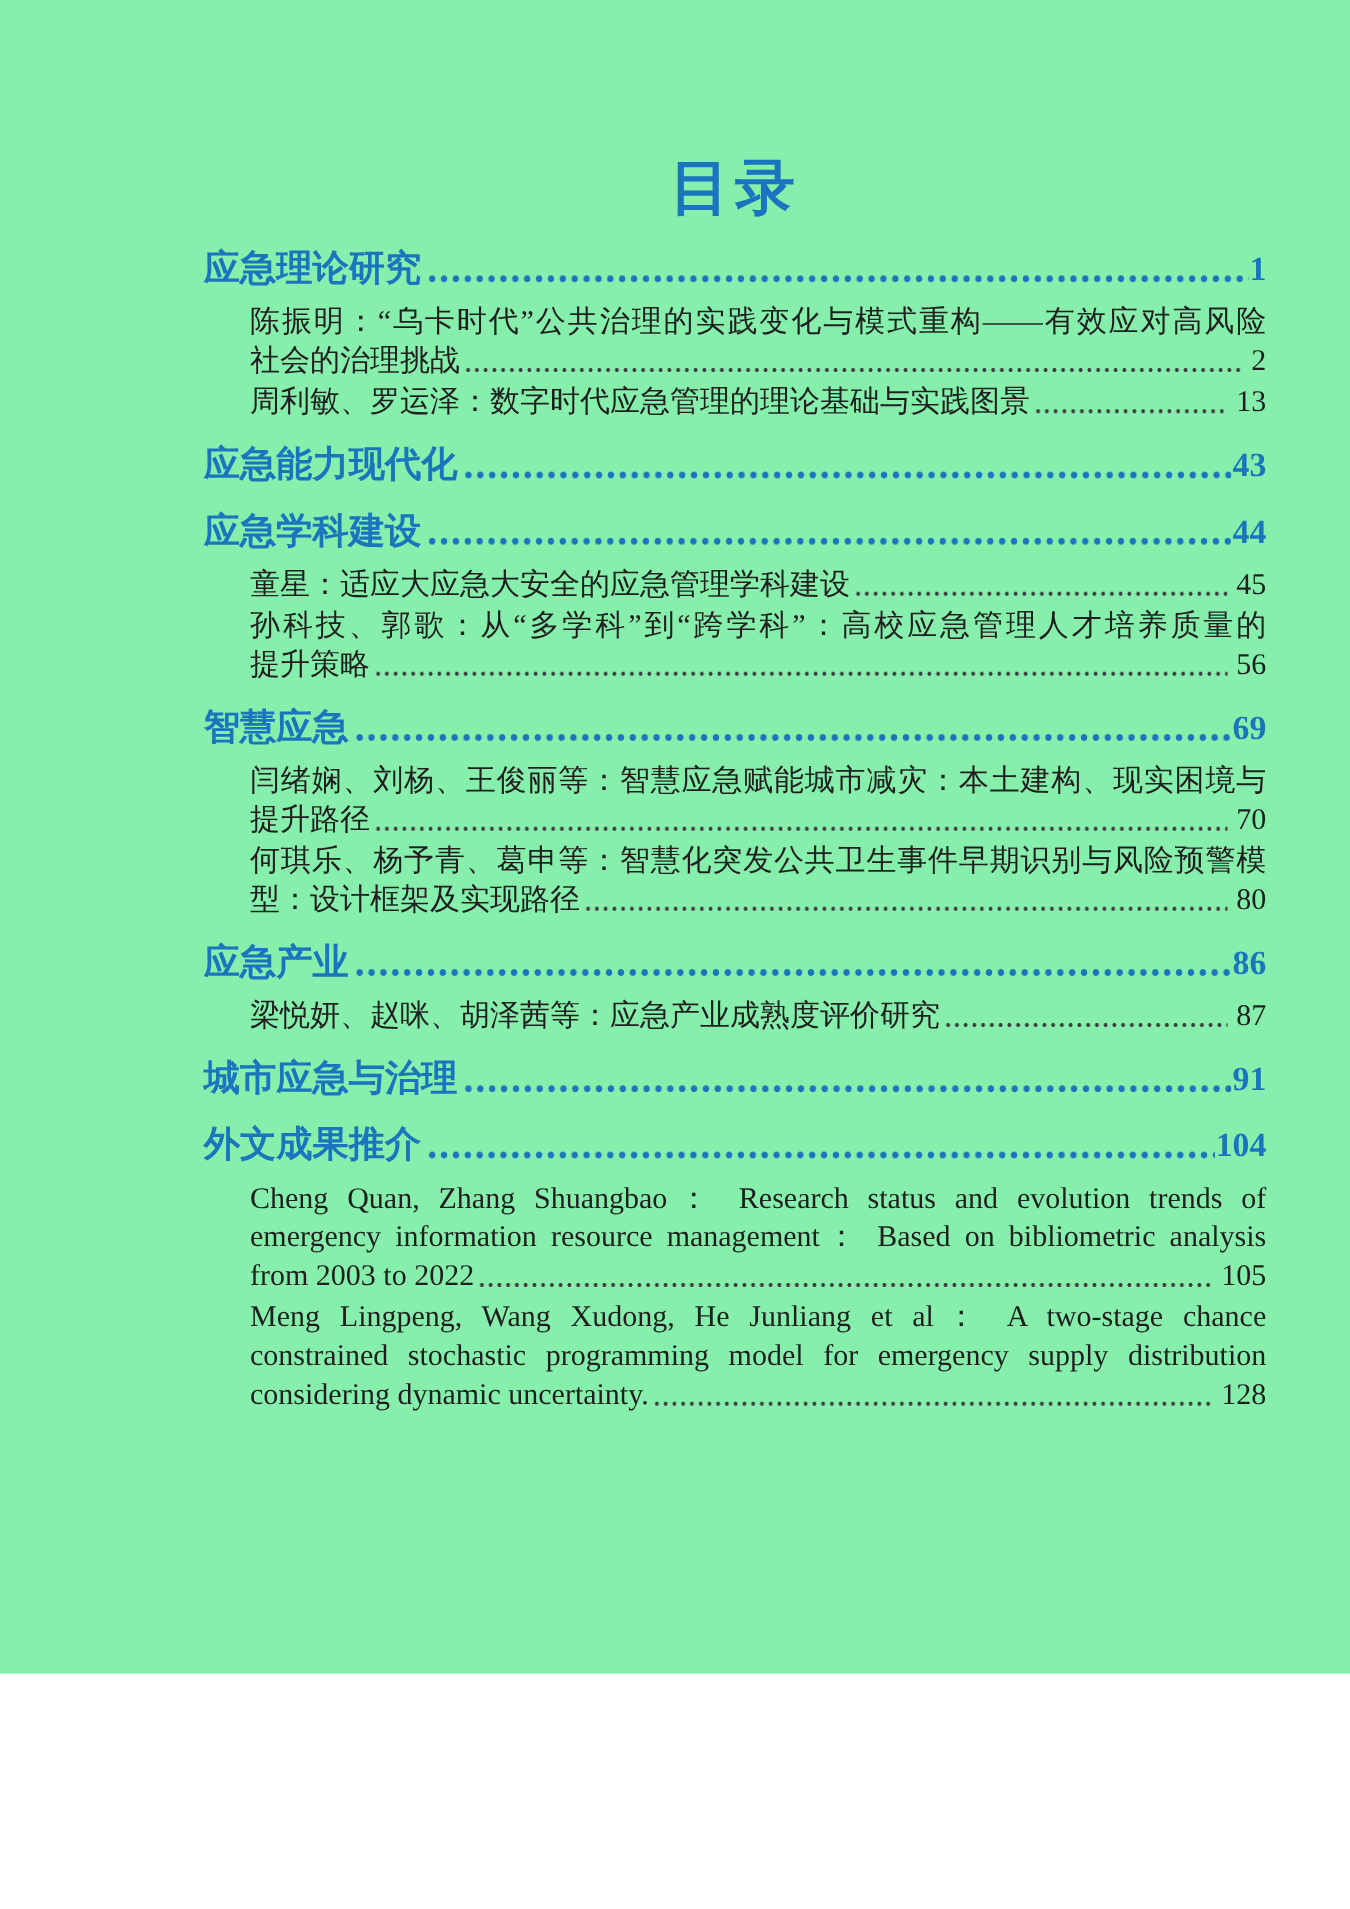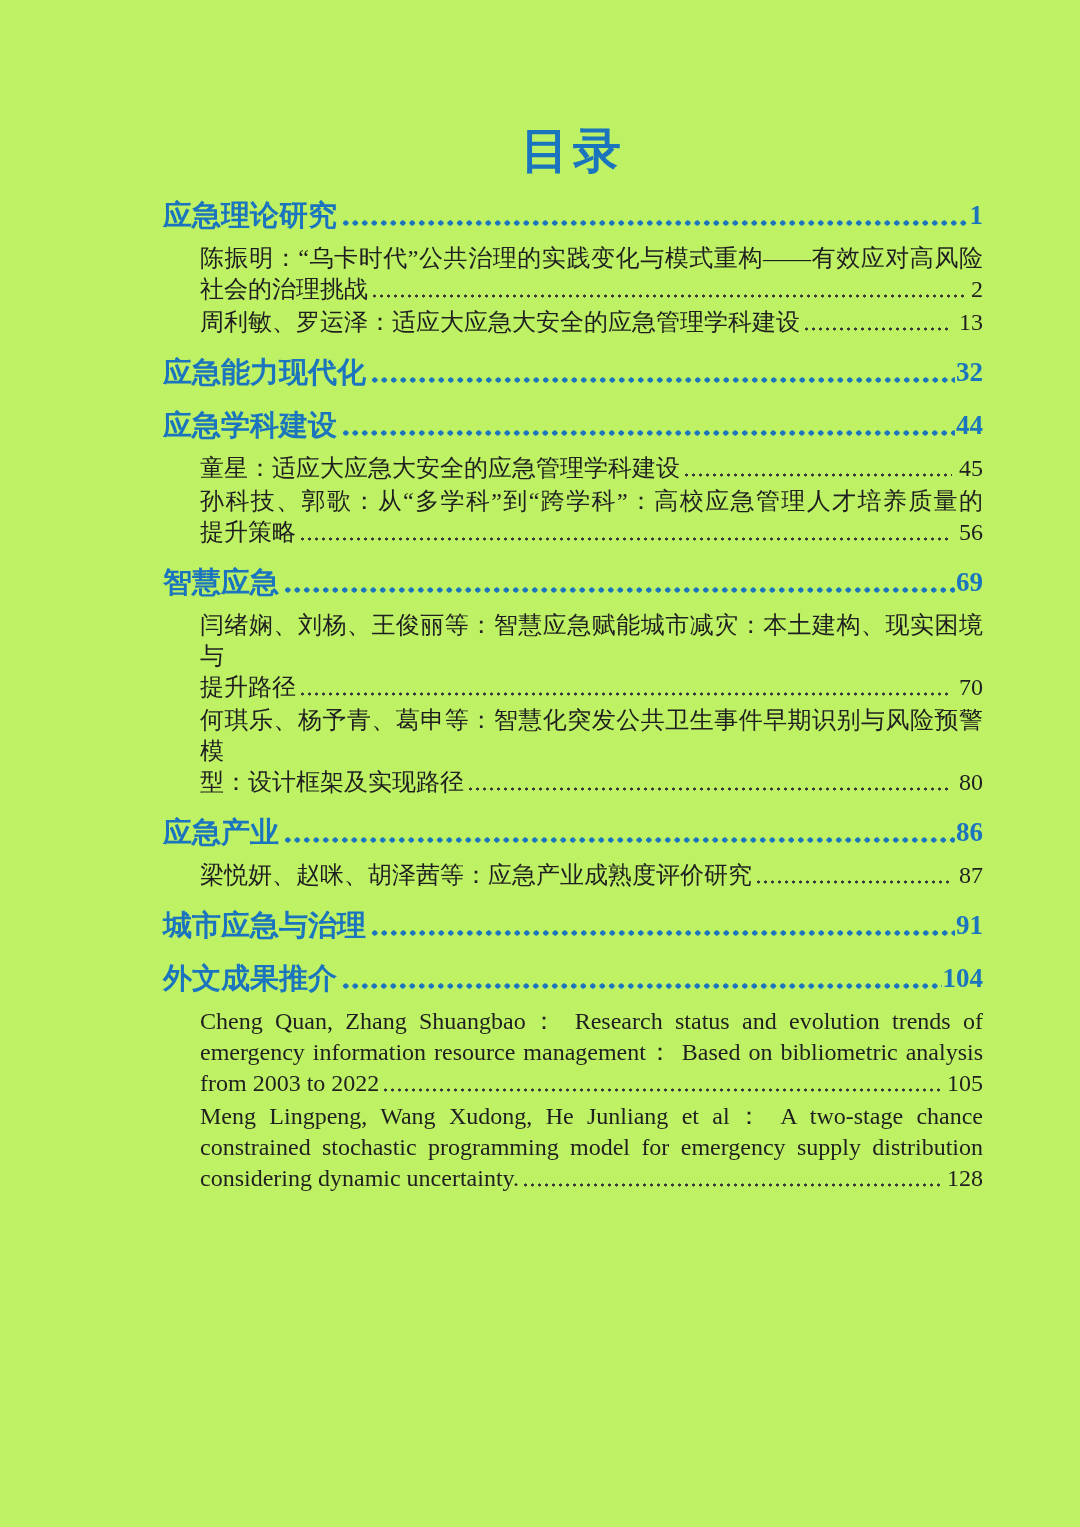--- a/index.html
+++ b/index.html
@@ -1,22 +1,22 @@
 <!DOCTYPE html>
 <html><head>
 <meta charset="utf-8">
 <style>
   html, body { margin: 0; padding: 0; background: #ffffff; }
   .page {
     position: relative;
     width: 1080px;
-    height: 1527px;
+    height: 1339px;
     box-sizing: border-box;
-    background: #bef264;
-    padding: 122px 97px 0 163px;
+    background: #86efac;
+    padding: 122px 67px 0 163px;
     font-family: "Liberation Serif", "DejaVu Serif", serif;
     color: #1f1f1f;
     overflow: hidden;
   }
   .doc-title {
     margin: 0 0 16px 0;
     text-align: center;
     font-family: "Liberation Sans", "DejaVu Sans", sans-serif;
     font-weight: 700;
     font-size: 48px;
@@ -108,32 +108,32 @@
           <div class="entry">
             <div class="entry-line">陈振明：“乌卡时代”公共治理的实践变化与模式重构——有效应对高风险</div>
             <div class="entry-last">
               <span class="entry-text">社会的治理挑战</span>
               <span class="entry-leader"></span>
               <span class="entry-page">2</span>
             </div>
           </div>
           <div class="entry">
             <div class="entry-last">
-              <span class="entry-text">周利敏、罗运泽：适应大应急大安全的应急管理学科建设</span>
+              <span class="entry-text">周利敏、罗运泽：数字时代应急管理的理论基础与实践图景</span>
               <span class="entry-leader"></span>
               <span class="entry-page">13</span>
             </div>
           </div>
         </div>
       </section>
       <section>
         <div class="section-heading">
           <span class="sec-label">应急能力现代化</span>
           <span class="sec-leader"></span>
-          <span class="sec-page">32</span>
+          <span class="sec-page">43</span>
         </div>
       </section>
       <section>
         <div class="section-heading">
           <span class="sec-label">应急学科建设</span>
           <span class="sec-leader"></span>
           <span class="sec-page">44</span>
         </div>
         <div class="entries">
           <div class="entry">

